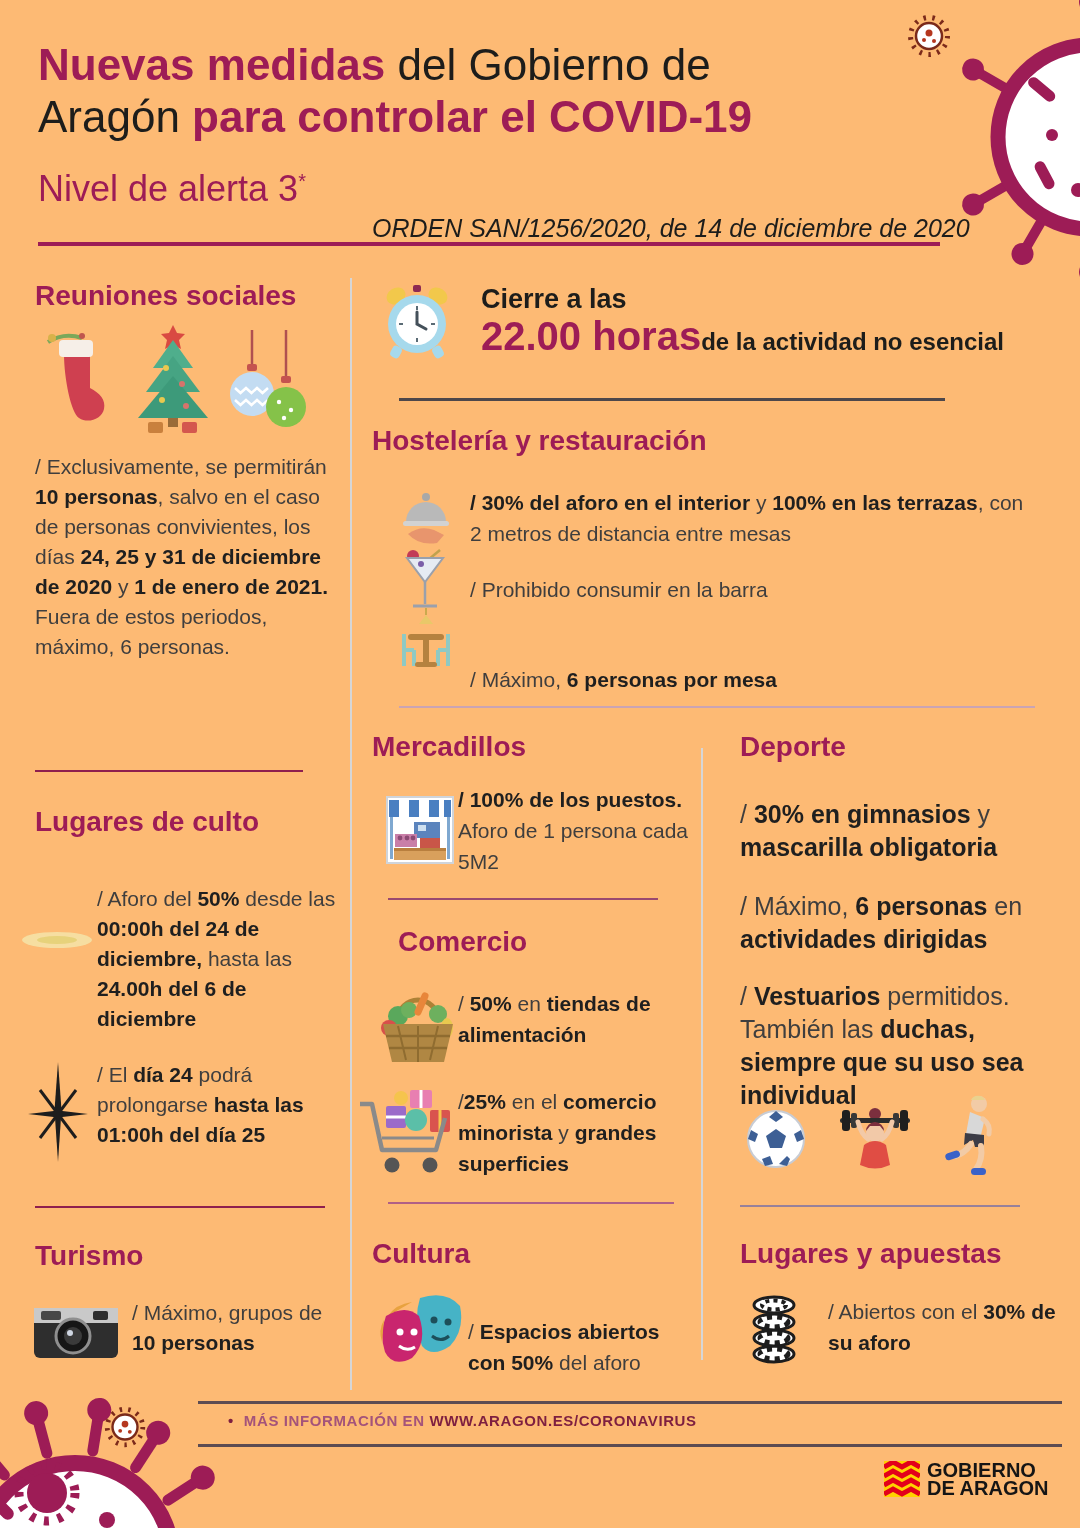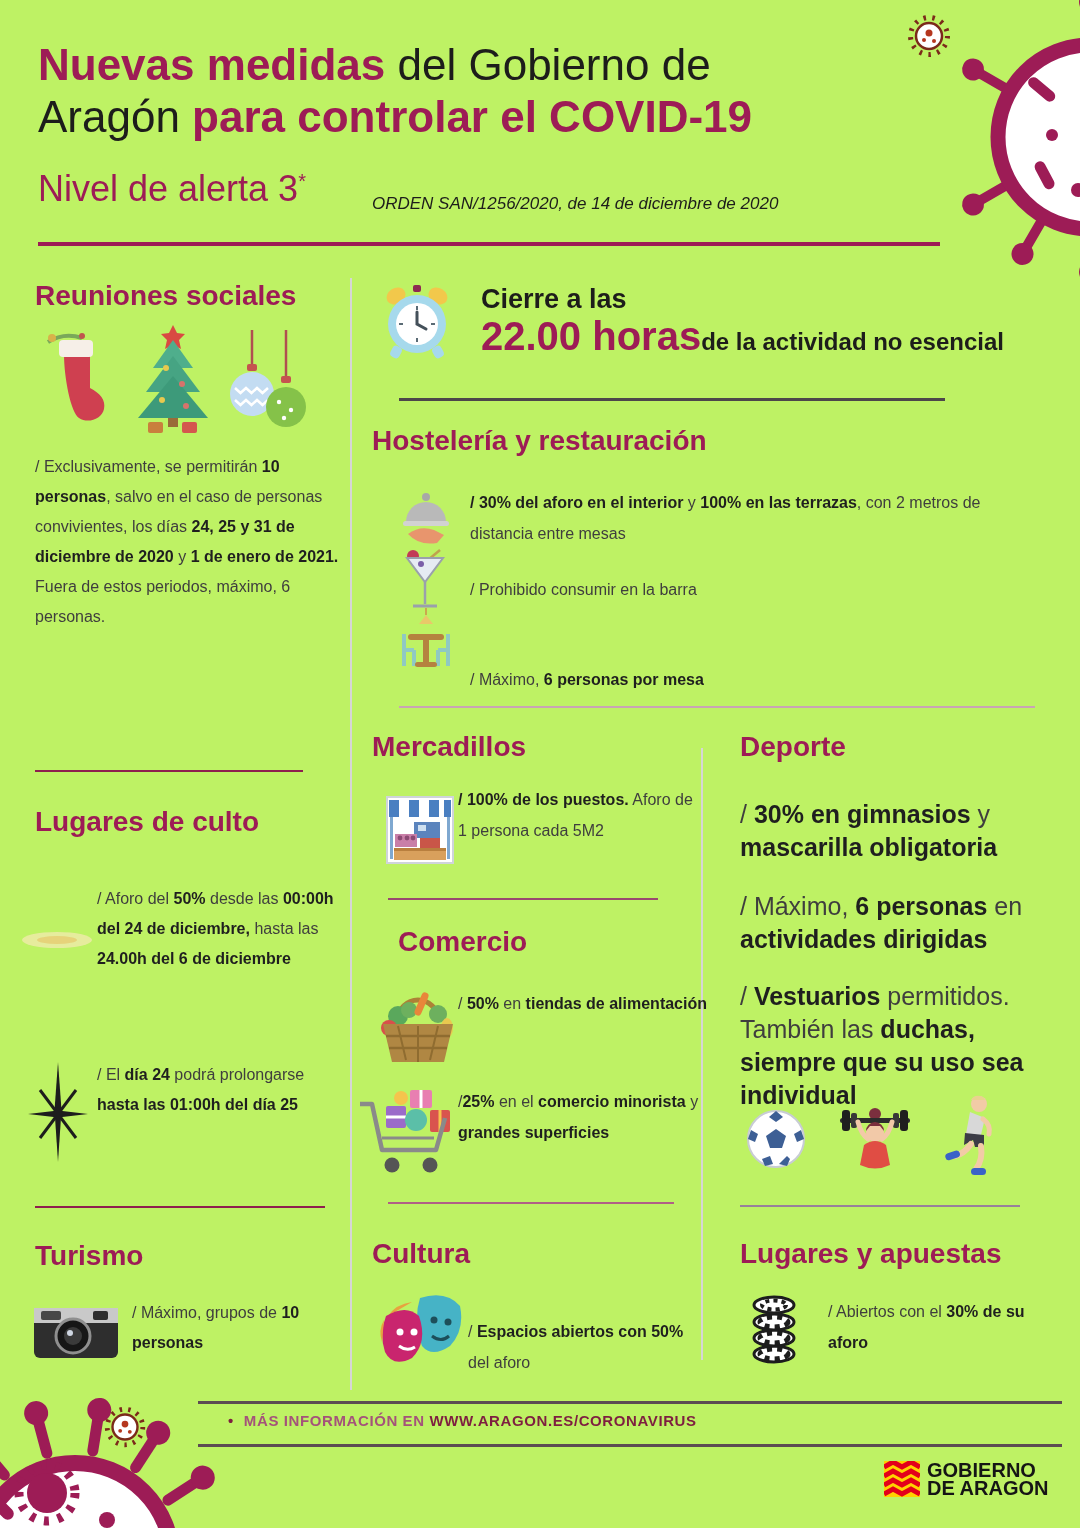--- a/index.html
+++ b/index.html
@@ -1,30 +1,30 @@
 <!DOCTYPE html>
 <html><head>
 <meta charset="utf-8">
 <style>
   html,body{margin:0;padding:0;background:#fff;}
-  .page{position:relative;width:1080px;height:1528px;background:#bef264;overflow:hidden;
+  .page{position:relative;width:1080px;height:1528px;background:#fdba74;overflow:hidden;
         font-family:"Liberation Sans",sans-serif;}
   .abs{position:absolute;margin:0;}
   
   .title-line{font-size:44px;line-height:50px;font-weight:400;color:#1d1d1b;white-space:nowrap;}
   .title-line .acc{color:#9d1c56;font-weight:700;}
   .alert{font-size:36px;color:#9d1c56;font-weight:400;white-space:nowrap;}
   .alert sup{font-size:20px;}
-  .order{font-style:italic;font-size:17px;color:#1d1d1b;white-space:nowrap;}
+  .order{font-style:italic;font-size:25px;color:#1d1d1b;white-space:nowrap;margin-top:20px;}
   
   .rule{position:absolute;}
   
   .sec-title{font-size:28px;font-weight:700;color:#9d1c56;white-space:nowrap;}
   
-  .txt{font-size:16px;line-height:31px;color:#3f3e3e;}
+  .txt{font-size:21px;line-height:31px;color:#3f3e3e;}
   .txt .b{font-weight:700;color:#1f1f1f;}
   .txt.lp{line-height:30px;}
   .txt.dp{font-size:25px;line-height:33px;}
   
   .banner-intro{font-size:27px;font-weight:700;color:#1d1d1b;white-space:nowrap;}
   .banner-line2{display:flex;align-items:baseline;white-space:nowrap;}
   .banner-time{font-size:40px;font-weight:700;color:#9d1c56;}
   .banner-tail{font-size:24px;font-weight:700;color:#1d1d1b;}
   
   .finfo{font-size:15px;letter-spacing:.6px;color:#a4537a;font-weight:700;white-space:nowrap;}

